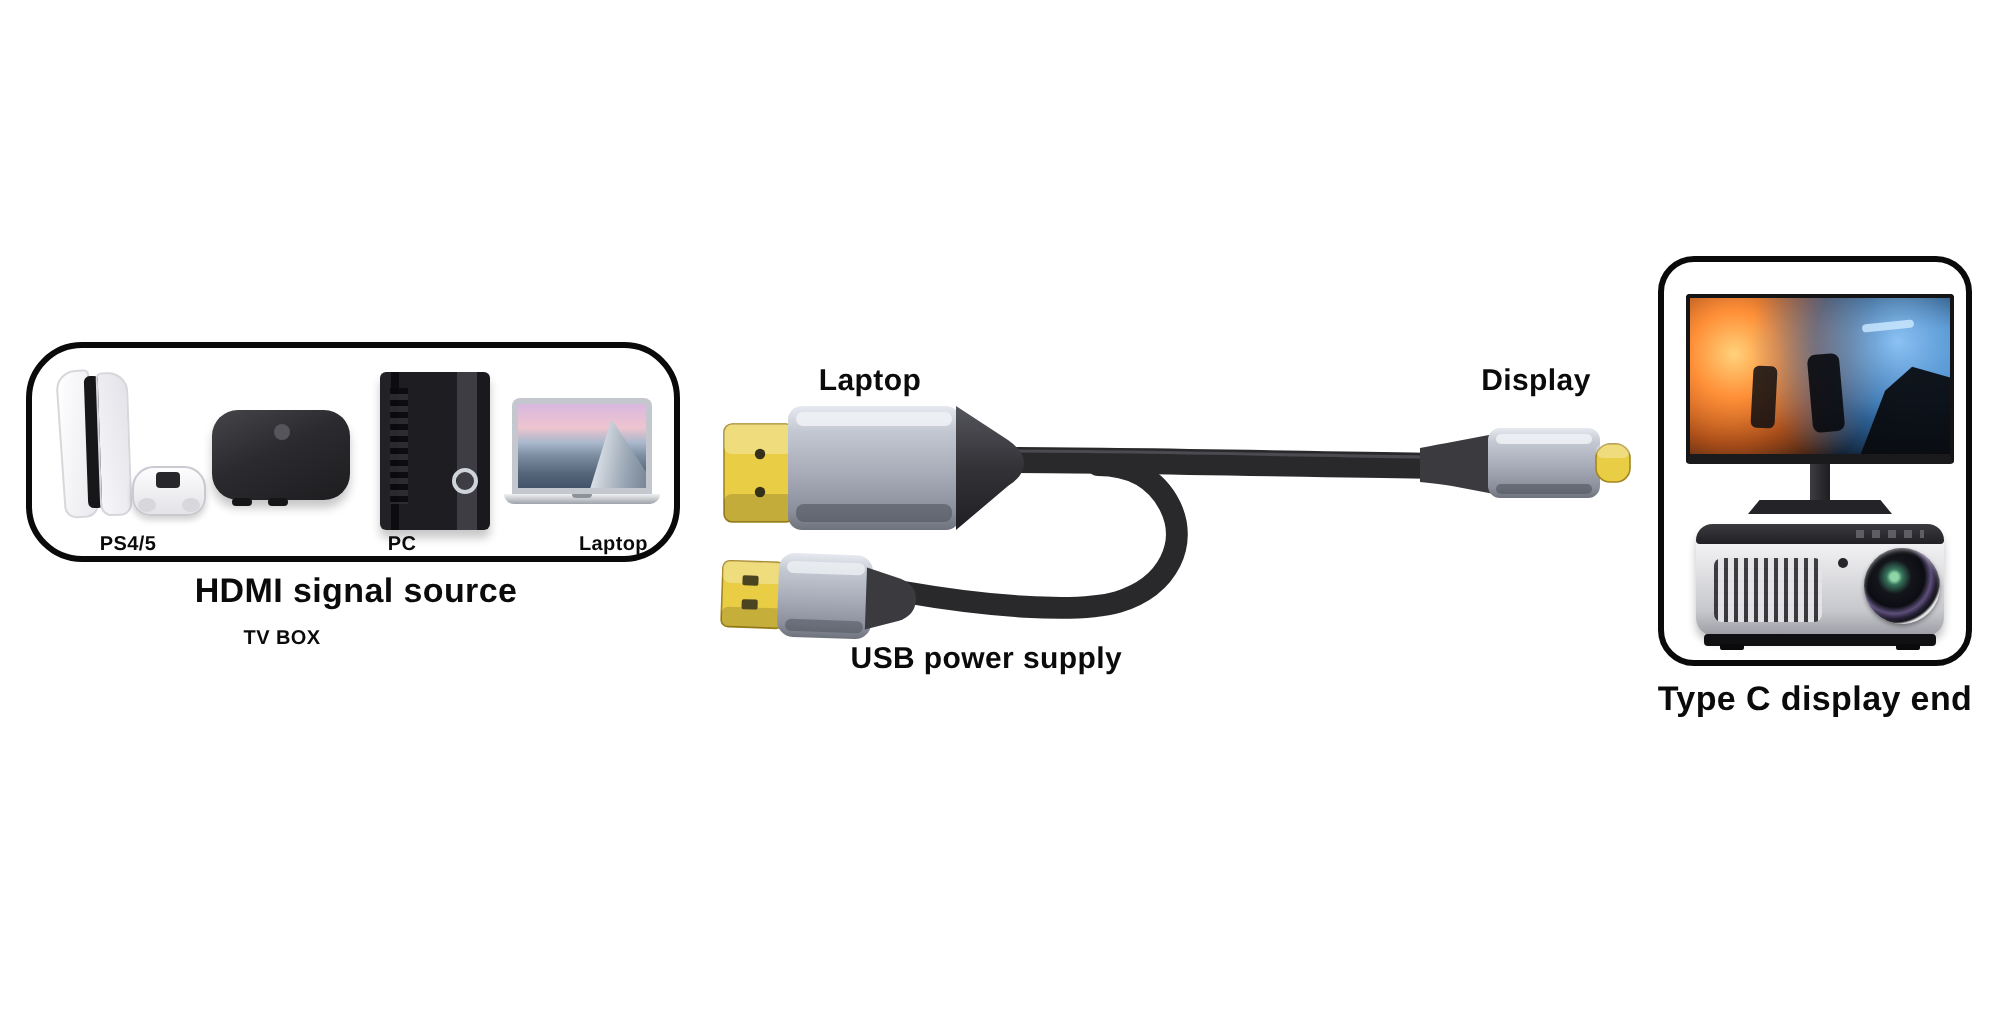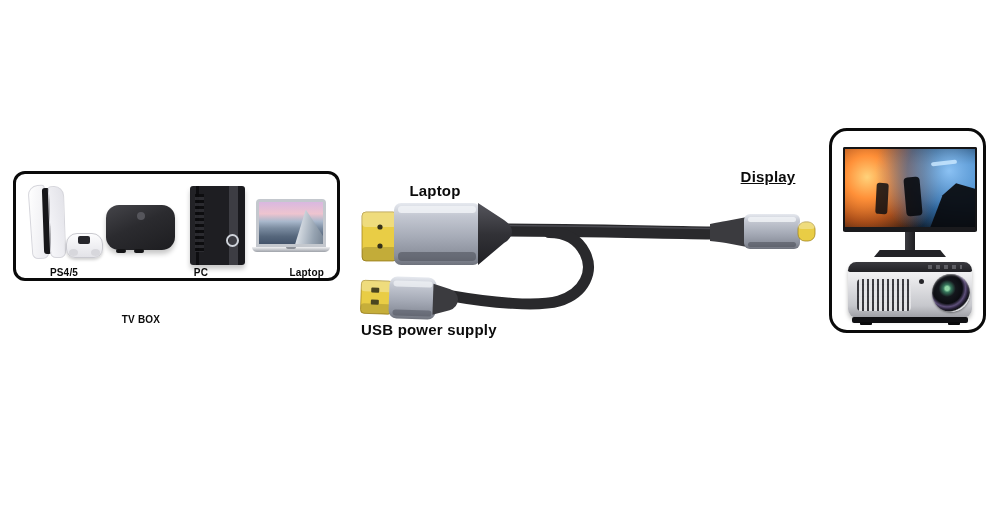--- a/index.html
+++ b/index.html
@@ -5,21 +5,21 @@
   html,body{margin:0;padding:0;background:#fff;}
   .stage{
     position:relative;width:999px;height:506px;background:#ffffff;overflow:hidden;
     font-family:"Liberation Sans", sans-serif;color:#0b0b0b;
   }
   .abs{position:absolute;}
   
   .group-box{
     position:absolute;background:#fff;border:3px solid #0a0a0a;box-sizing:border-box;
   }
-  .src-box{left:13px;top:171px;width:327px;height:110px;border-radius:12px;}
+  .src-box{left:13px;top:171px;width:327px;height:110px;border-radius:28px;}
   .dst-box{left:829px;top:128px;width:157px;height:205px;border-radius:18px;}
   .caption{
     position:absolute;font-weight:700;font-size:17px;text-align:center;letter-spacing:.2px;
   }
   .conn-label{position:absolute;font-weight:700;font-size:15px;text-align:center;letter-spacing:.2px;}
   .dev-label{position:absolute;font-weight:700;font-size:10px;text-align:center;letter-spacing:.2px;}
 
   
   .ps5{left:14px;top:9px;width:40px;height:78px;}
   .ps5-fin-l{left:0;top:2px;width:15px;height:72px;background:linear-gradient(100deg,#ffffff,#e9e9ee);
@@ -127,20 +127,21 @@
     <div class="abs lap-screen">
       <div class="lap-wall">
         <div class="lap-mtn"></div>
       </div>
     </div>
     <div class="abs lap-base"></div>
     <div class="abs lap-notch"></div>
     <div class="dev-label" style="left:248px;top:93px;width:60px;text-align:right;">Laptop</div>
   </div>
 
+  <div class="caption" style="left:58px;top:286px;width:240px;">HDMI signal source</div>
 
   <svg class="cable-svg" width="999" height="506" viewBox="0 0 999 506">
     <defs>
       <linearGradient id="metalV" x1="0" y1="0" x2="0" y2="1">
         <stop offset="0" stop-color="#e6e9ef"></stop>
         <stop offset="0.2" stop-color="#c4c8d2"></stop>
         <stop offset="0.55" stop-color="#a6abb7"></stop>
         <stop offset="0.85" stop-color="#8a8f9b"></stop>
         <stop offset="1" stop-color="#6e727c"></stop>
       </linearGradient>
@@ -184,22 +185,22 @@
       <path d="M 710 224 Q 720 222 726 221 L 747 217 L 747 247 L 726 243 Q 720 242 710 241 Z" fill="#3b3b3f"></path>
       <rect x="744" y="214" width="56" height="35" rx="6" fill="url(#metalV)"></rect>
       <rect x="748" y="217" width="48" height="5" rx="2.5" fill="#f0f2f6" opacity="0.85"></rect>
       <rect x="748" y="242" width="48" height="5" rx="2.5" fill="#50545e" opacity="0.6"></rect>
       <rect x="798" y="222" width="17" height="19" rx="7" stroke="#a3861f" stroke-width="0.8" fill="#e9cd45"></rect>
       <rect x="798" y="222" width="17" height="7" rx="3.5" fill="#ffffff" opacity="0.3"></rect>
     </g>
   </svg>
 
   <div class="conn-label" style="left:385px;top:182px;width:100px;">Laptop</div>
-  <div class="conn-label" style="left:718px;top:168px;width:100px;text-decoration:underline;">Display</div>
-  <div class="conn-label" style="left:361px;top:321px;width:200px;text-align:left;">USB power supply</div>
+  <div class="conn-label" style="left:718px;top:182px;width:100px;">Display</div>
+  <div class="conn-label" style="left:361px;top:321px;width:200px;text-align:right;">USB power supply</div>
 
   <div class="group-box dst-box">
 
     <div class="mon-screen">
       <div class="mon-sold1"></div>
       <div class="mon-sold2"></div>
       <div class="mon-lightbar"></div>
       <div class="mon-gun"></div>
     </div>
     <div class="abs mon-neck"></div>
@@ -211,14 +212,15 @@
       <div class="proj-grille"></div>
       <div class="proj-sensor"></div>
       <div class="proj-lens"></div>
     </div>
     <div class="proj-base">
       <div class="proj-foot" style="left:8px;"></div>
       <div class="proj-foot" style="right:8px;"></div>
     </div>
   </div>
 
+  <div class="caption" style="left:816px;top:340px;width:183px;">Type C display end</div>
 
 </div>
 
 </body></html>

